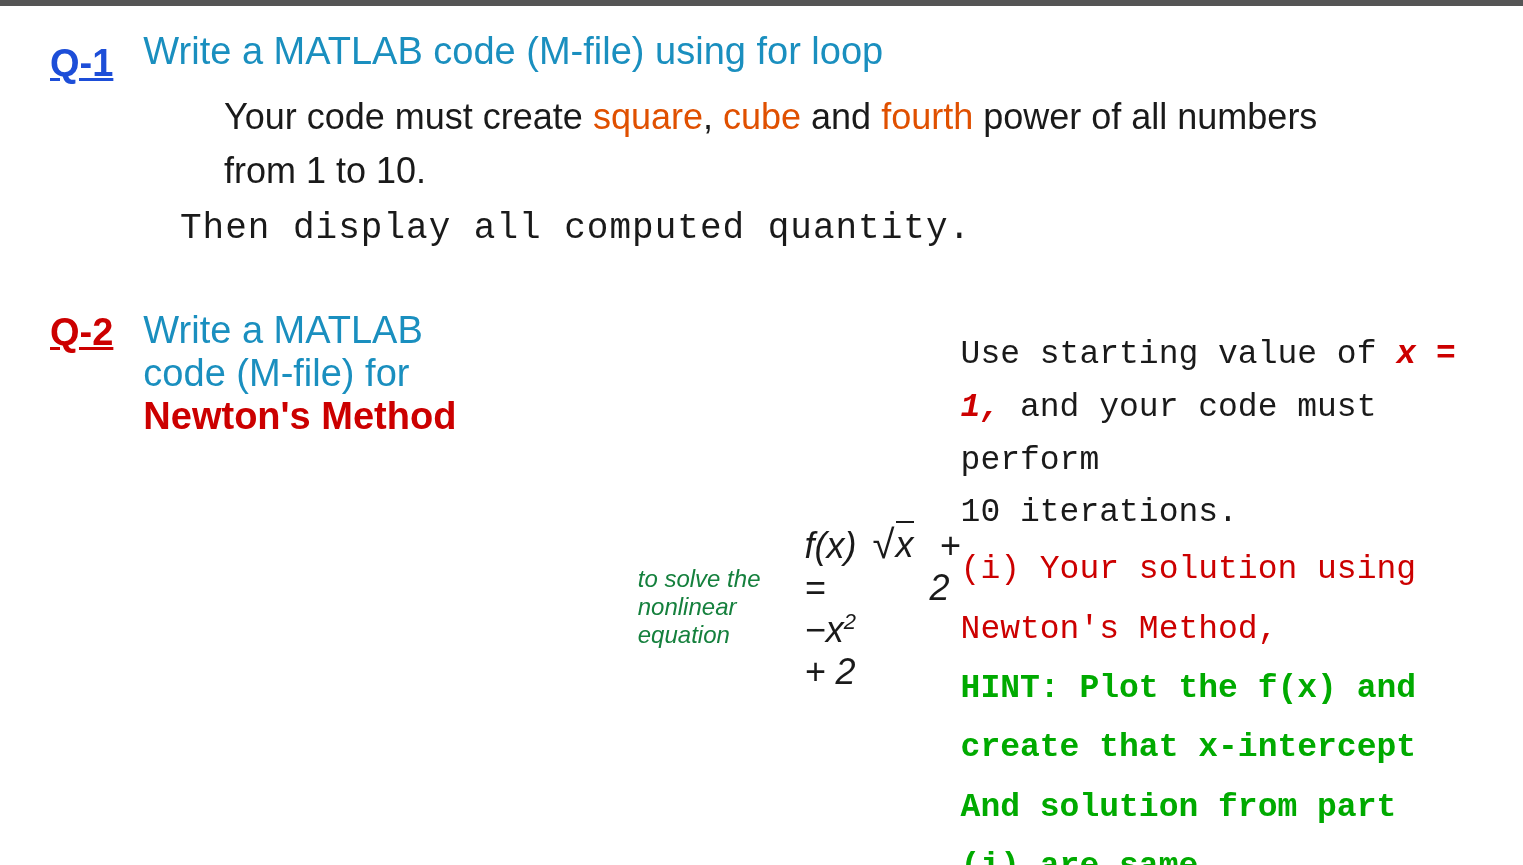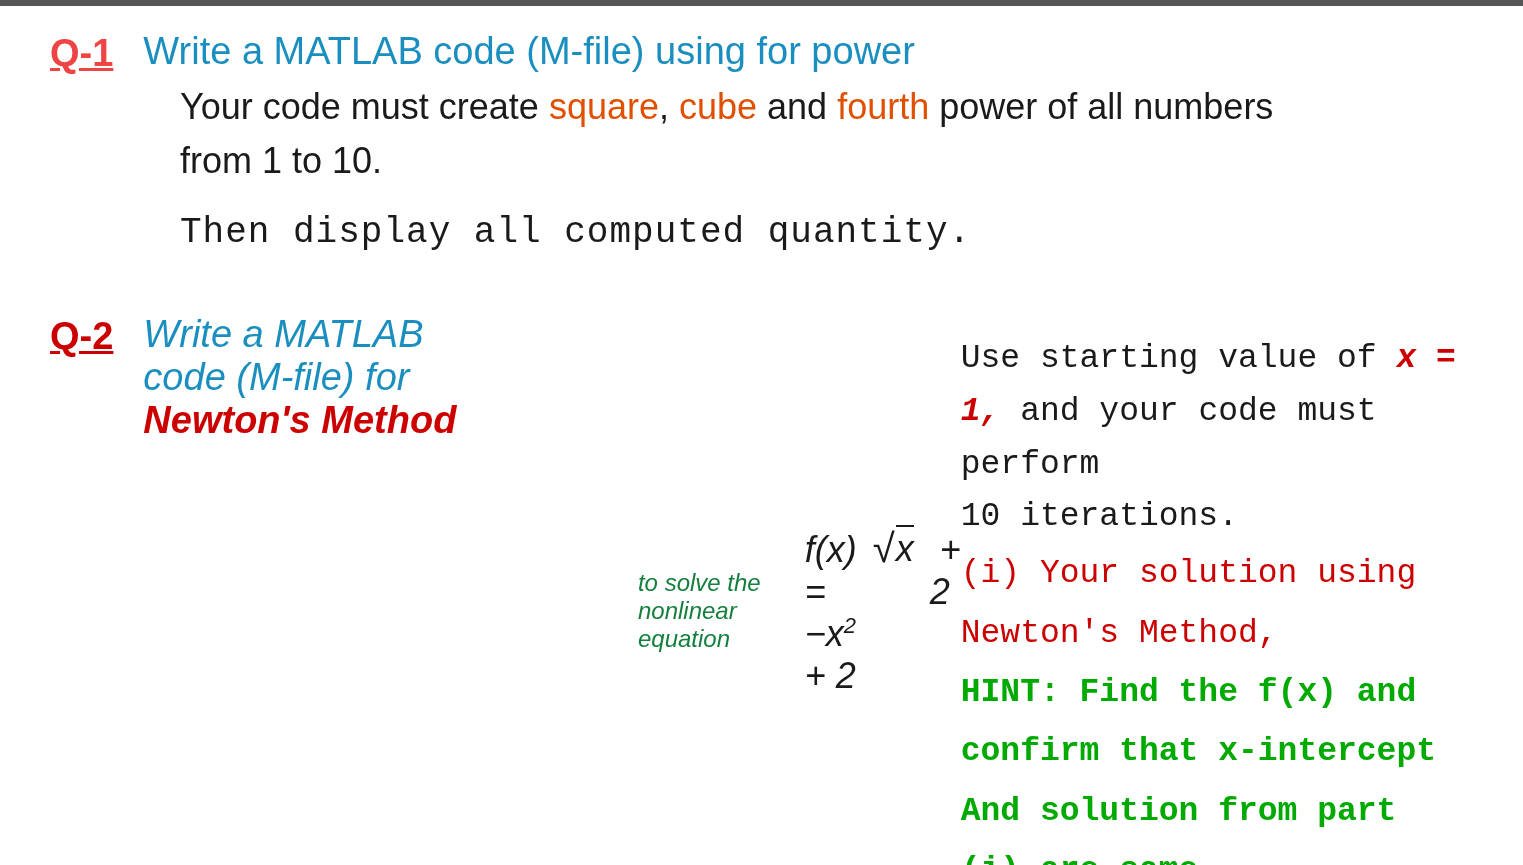--- a/index.html
+++ b/index.html
@@ -31,92 +31,92 @@
     .q1-header {
       display: flex;
       align-items: flex-start;
       gap: 30px;
       margin-bottom: 5px;
     }
 
     .q-label-1 {
       font-size: 38px;
       font-weight: bold;
-      color: #ef4444;
+      color: #1d4ed8;
+      font-family: Arial, sans-serif;
+      text-decoration: underline;
+      flex-shrink: 0;
+      margin-top: 12px;
+    }
+
+    .q1-title {
+      font-size: 38px;
+      color: #1a8fbf;
+      font-family: Arial, sans-serif;
+    }
+
+    .q1-body {
+      margin-left: 130px;
+    }
+
+    .q1-description {
+      font-size: 36px;
+      color: #1a1a1a;
+      font-family: Arial, sans-serif;
+      line-height: 1.5;
+      margin-bottom: 10px;
+      margin-left: 44px;
+    }
+
+    .highlight-square {
+      color: #e05000;
+    }
+
+    .highlight-cube {
+      color: #e05000;
+    }
+
+    .highlight-fourth {
+      color: #e05000;
+    }
+
+    .q1-code-line {
+      font-family: 'Courier New', Courier, monospace;
+      font-size: 36px;
+      color: #1a1a1a;
+      letter-spacing: 1px;
+      margin-top: 10px;
+    }
+
+    
+    .q2-section {
+      display: flex;
+      flex-direction: row;
+    }
+
+    .q2-header {
+      display: flex;
+      align-items: flex-start;
+      gap: 30px;
+      margin-bottom: 10px;
+    }
+
+    .q-label-2 {
+      font-size: 38px;
+      font-weight: bold;
+      color: #cc0000;
       font-family: Arial, sans-serif;
       text-decoration: underline;
       flex-shrink: 0;
       margin-top: 2px;
     }
 
-    .q1-title {
-      font-size: 38px;
-      color: #1a8fbf;
-      font-family: Arial, sans-serif;
-    }
-
-    .q1-body {
-      margin-left: 130px;
-    }
-
-    .q1-description {
-      font-size: 36px;
-      color: #1a1a1a;
-      font-family: Arial, sans-serif;
-      line-height: 1.5;
-      margin-bottom: 10px;
-    }
-
-    .highlight-square {
-      color: #e05000;
-    }
-
-    .highlight-cube {
-      color: #e05000;
-    }
-
-    .highlight-fourth {
-      color: #e05000;
-    }
-
-    .q1-code-line {
-      font-family: 'Courier New', Courier, monospace;
-      font-size: 36px;
-      color: #1a1a1a;
-      letter-spacing: 1px;
-      margin-top: 24px;
-    }
-
-    
-    .q2-section {
-      display: flex;
-      flex-direction: row;
-    }
-
-    .q2-header {
-      display: flex;
-      align-items: flex-start;
-      gap: 30px;
-      margin-bottom: 10px;
-    }
-
-    .q-label-2 {
-      font-size: 38px;
-      font-weight: bold;
-      color: #cc0000;
-      font-family: Arial, sans-serif;
-      text-decoration: underline;
-      flex-shrink: 0;
-      margin-top: 2px;
-    }
-
     .q2-title-block {
       display: flex;
       flex-direction: column;
-      font-style: italic;
     }
 
     .q2-title {
       font-size: 38px;
       color: #1a8fbf;
       font-family: Arial, sans-serif;
       display: inline;
     }
 
     .q2-title-red {
@@ -222,21 +222,21 @@
 </head>
 <body>
 
 <div class="top-bar"></div>
 
 <div class="page-content">
 
   <div class="q1-section">
     <div class="q1-header">
       <span class="q-label-1">Q-1</span>
-      <span class="q1-title">Write a MATLAB code  (M-file)  using for power</span>
+      <span class="q1-title">Write a MATLAB code  (M-file)  using for loop</span>
     </div>
     <div class="q1-body">
       <div class="q1-description">
         <span>Your code must create  </span><span class="highlight-square">square</span><span>, </span><span class="highlight-cube">cube</span><span> and </span><span class="highlight-fourth">fourth</span><span> power of all numbers</span>
         <br>
         <span>from 1 to 10.</span>
       </div>
       <div class="q1-code-line">Then  display  all  computed  quantity.</div>
     </div>
   </div>
@@ -267,19 +267,19 @@
     <div class="q2-body">
       <div class="q2-starting">
         <span>Use starting value of  </span><span class="q2-x-italic"><i>x</i> = 1,</span><span>   and your code must perform</span>
         <br>
         <span>10 iterations.</span>
       </div>
       <div class="q2-items">
         <div>(i) Your solution using Newton's Method,</div>
       </div>
       <div class="q2-hint">
-        <div>HINT:  Find the f(x) and confirm that x-intercept</div>
+        <div>HINT:  Plot the f(x) and create that x-intercept</div>
         <div>And solution from part (i) are same.</div>
       </div>
     </div>
   </div>
 
 </div>
 
 </body></html>

